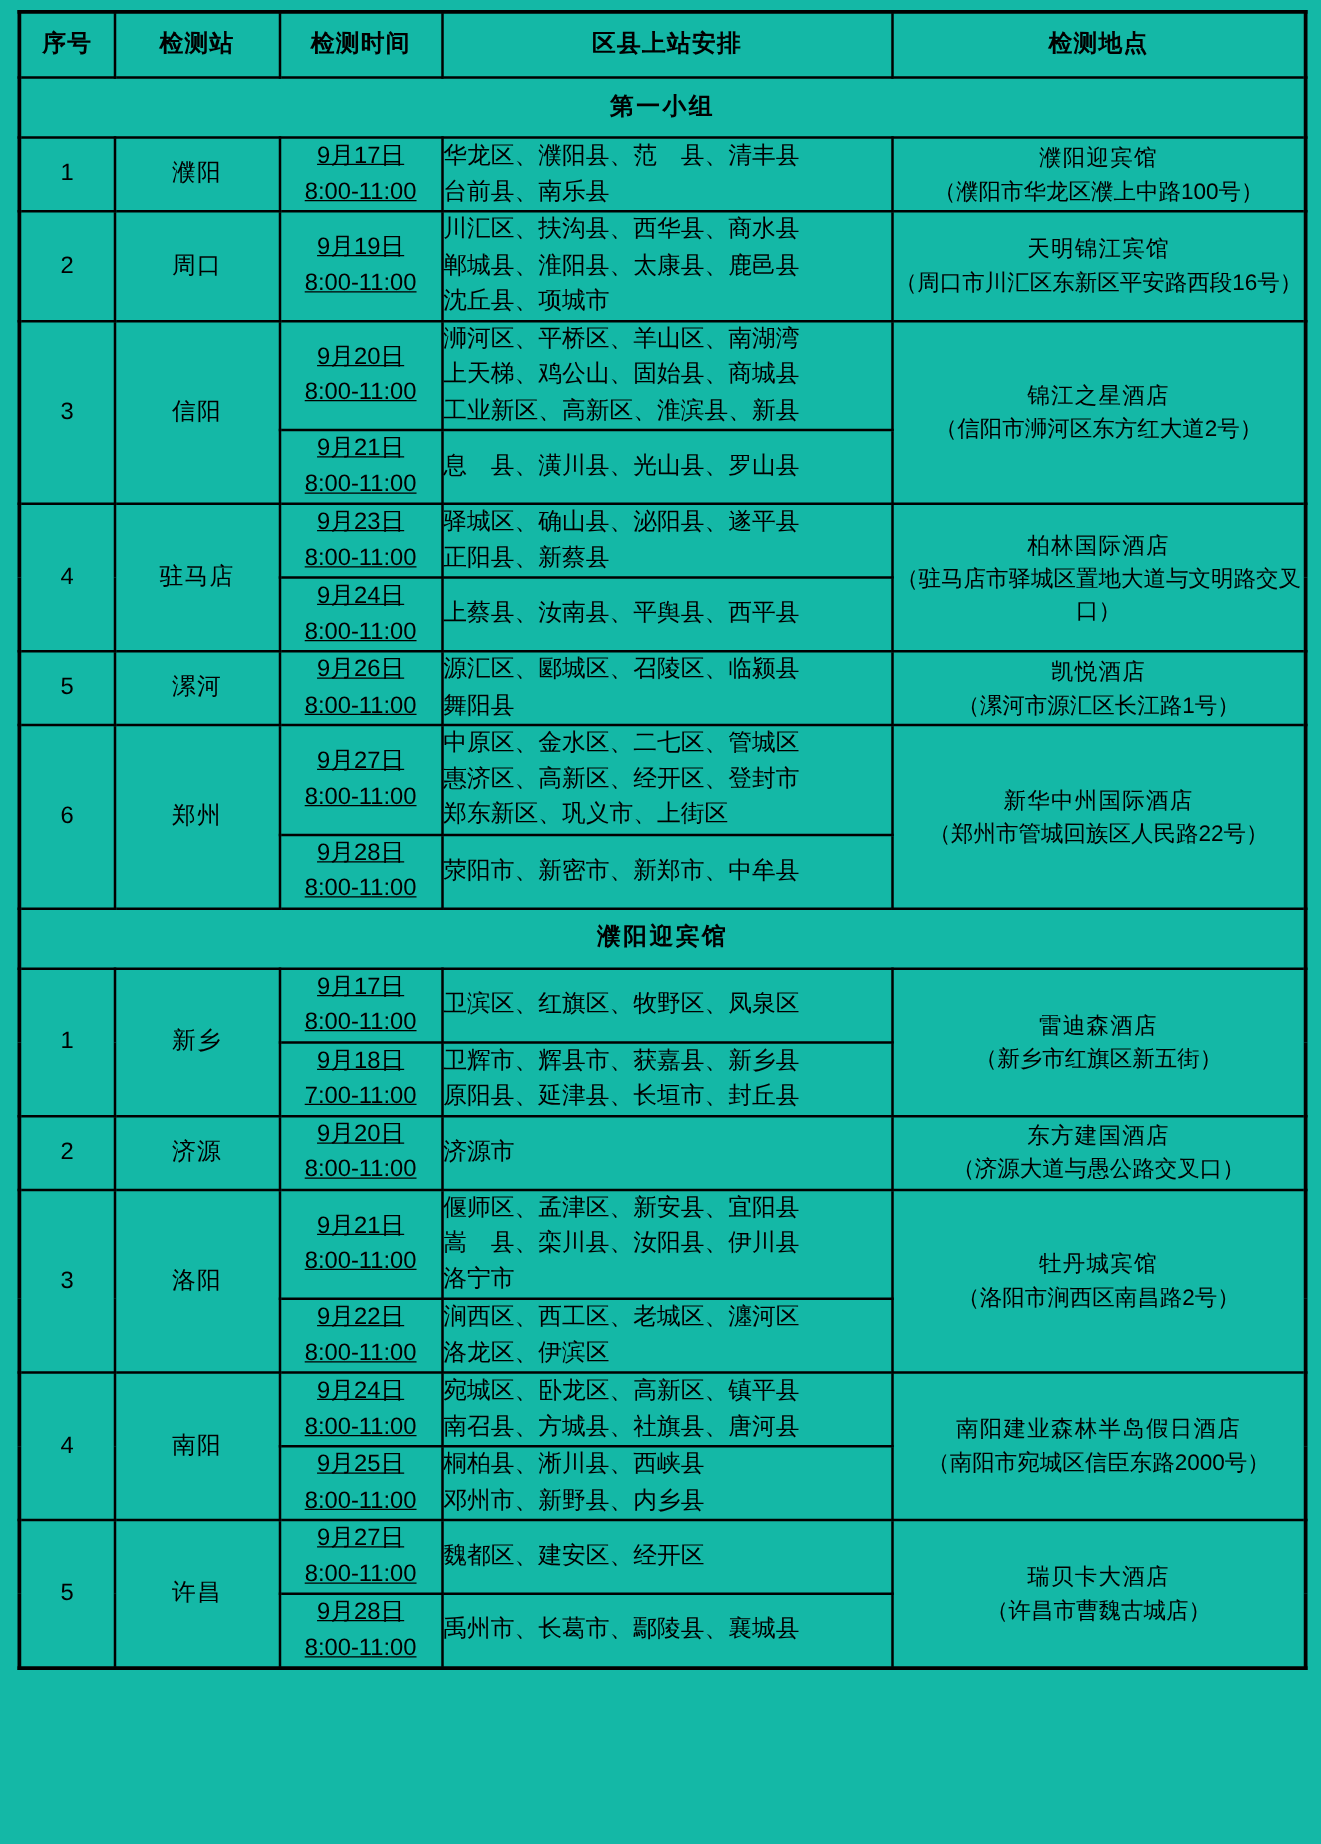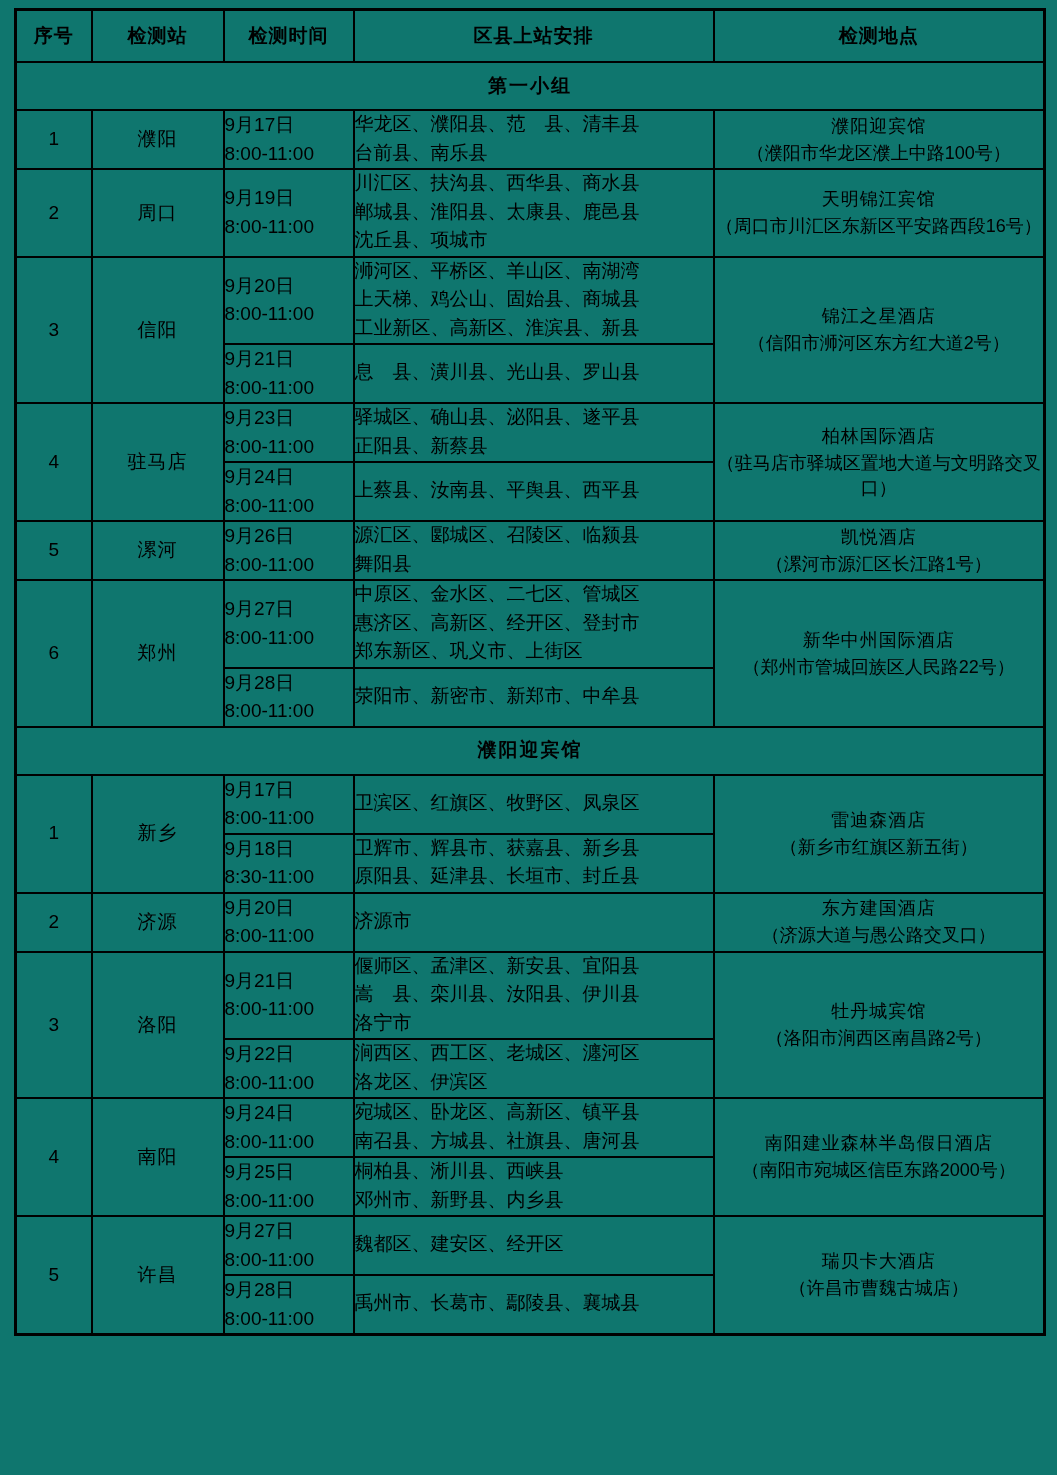--- a/index.html
+++ b/index.html
@@ -9,21 +9,21 @@
   }
   body {
     font-family: "Liberation Sans", "DejaVu Sans", sans-serif;
     color: #000;
   }
   .page {
     width: 1057px;
     height: 1475px;
     box-sizing: border-box;
     padding: 8px 14px 8px 14px;
-    background: #0f766e;
+    background: #14b8a6;
     position: relative;
   }
   table.sched {
     border-collapse: collapse;
     width: 1029px;
     table-layout: fixed;
     border: 3px solid #000;
   }
   table.sched col.c-no    { width: 76px; }
   table.sched col.c-stn   { width: 132px; }
@@ -56,24 +56,26 @@
     text-align: center;
     font-size: 19px;
   }
   td.station {
     text-align: center;
     font-size: 21px;
     letter-spacing: 1px;
     margin-left: 24px;
   }
   td.time {
+    text-align: center;
     font-size: 17px;
     line-height: 1.35;
     padding: 6px 2px;
     white-space: pre-line;
+    text-decoration: underline;
   }
   td.area {
     text-align: left;
     padding: 6px 8px 6px 10px;
     font-size: 19px;
     line-height: 1.45;
     white-space: pre-line;
     font-family: Liberation Mono, monospace;
   }
   td.place {
@@ -215,21 +217,21 @@
           <td class="time">9月17日
 8:00-11:00</td>
           <td class="area">卫滨区、红旗区、牧野区、凤泉区</td>
           <td class="place" rowspan="2">
             <div class="place-name">雷迪森酒店</div>
             <div class="place-addr">（新乡市红旗区新五街）</div>
           </td>
         </tr>
         <tr>
           <td class="time">9月18日
-8:30-11:00</td>
+7:00-11:00</td>
           <td class="area">卫辉市、辉县市、获嘉县、新乡县
 原阳县、延津县、长垣市、封丘县</td>
         </tr>
         <tr>
           <td class="num" rowspan="1">2</td>
           <td class="station" rowspan="1">济源</td>
           <td class="time">9月20日
 8:00-11:00</td>
           <td class="area">济源市</td>
           <td class="place" rowspan="1">

